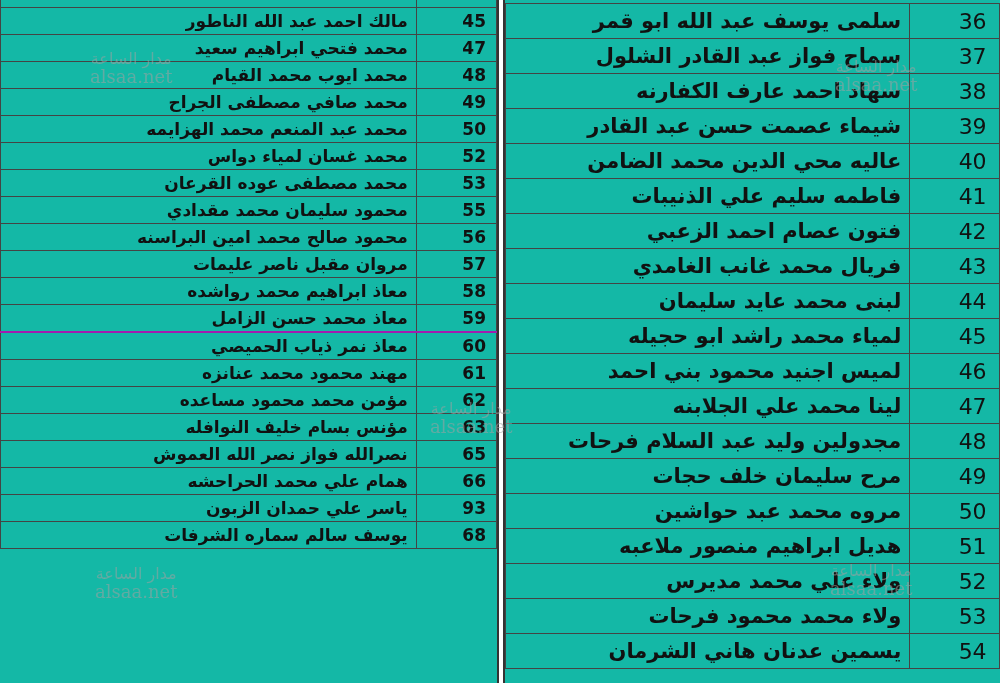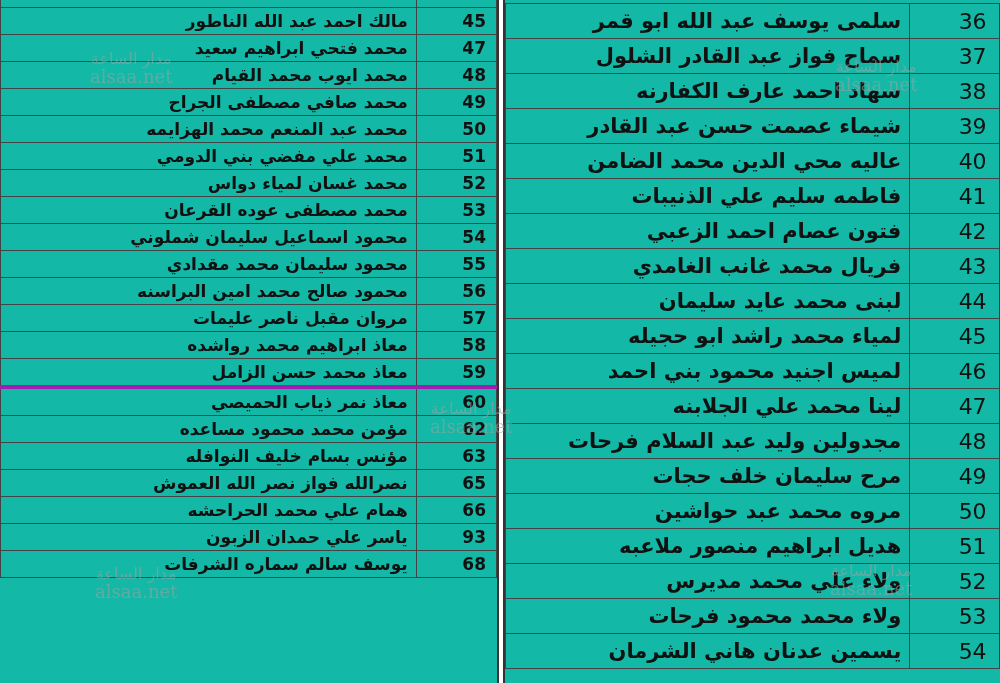--- a/index.html
+++ b/index.html
@@ -14,21 +14,21 @@
   .left-panel { left: 0; width: 497px; height: 683px; }
   .right-panel { left: 505px; width: 495px; height: 683px; }
   .divider { position: absolute; left: 497px; top: 0; width: 8px; height: 683px;
     border-left: 2px solid #333; border-right: 2px solid #333; box-sizing: border-box; background: #fff; }
   table { border-collapse: collapse; position: absolute; left: 0; width: 100%; }
   td { border: 1.5px solid #444; padding: 0; vertical-align: middle; overflow: hidden; white-space: nowrap; }
   .left-panel table { top: -20px; }
   .left-panel td { height: 26px; }
   .left-panel td.name { font-size: 17px; font-weight: bold; direction: rtl; text-align: right; padding-right: 8px; width: 400px; }
   .left-panel td.num { font-size: 17px; font-weight: bold; text-align: right; padding-right: 10px; width: 68px; }
-  .left-panel tr.thick-bottom td { border-bottom: 4px solid #a21caf; }
+  .left-panel tr.thick-bottom td { border-bottom: 2px solid #a21caf; }
   .right-panel table { top: 3px; }
   .right-panel td { height: 34px; padding-left: 36px; }
   .right-panel td.name { font-size: 21px; font-weight: bold; direction: rtl; text-align: right; padding-right: 8px; width: 390px; }
   .right-panel td.num { font-size: 22px; text-align: center; width: 82px; }
   .watermark { position: absolute; color: rgba(160,160,160,0.55); font-family: "DejaVu Serif", serif; font-size: 18px; line-height: 18px; text-align: center; pointer-events: none; }
   .watermark .ar { display: block; font-family: "DejaVu Sans", sans-serif; font-size: 16px; }
 </style>
 </head>
 <body>
 
@@ -53,34 +53,26 @@
         </tr>
       <tr>
           <td class="name">محمد صافي مصطفى الجراح</td>
           <td class="num">49</td>
         </tr>
       <tr>
           <td class="name">محمد عبد المنعم محمد الهزايمه</td>
           <td class="num">50</td>
         </tr>
       <tr>
-          <td class="name">محمد علي مفضي بني  الدومي</td>
-          <td class="num">51</td>
-        </tr>
-      <tr>
           <td class="name">محمد غسان لمياء دواس</td>
           <td class="num">52</td>
         </tr>
       <tr>
           <td class="name">محمد مصطفى عوده القرعان</td>
           <td class="num">53</td>
-        </tr>
-      <tr>
-          <td class="name">محمود اسماعيل سليمان شملوني</td>
-          <td class="num">54</td>
         </tr>
       <tr>
           <td class="name">محمود سليمان محمد مقدادي</td>
           <td class="num">55</td>
         </tr>
       <tr>
           <td class="name">محمود صالح محمد امين البراسنه</td>
           <td class="num">56</td>
         </tr>
       <tr>
@@ -93,20 +85,24 @@
         </tr>
       <tr class="thick-bottom">
           <td class="name">معاذ محمد حسن الزامل</td>
           <td class="num">59</td>
         </tr>
       <tr>
           <td class="name">معاذ نمر ذياب الحميصي</td>
           <td class="num">60</td>
         </tr>
       <tr>
+          <td class="name">مهند محمود محمد عنانزه</td>
+          <td class="num">61</td>
+        </tr>
+      <tr>
           <td class="name">مؤمن محمد محمود مساعده</td>
           <td class="num">62</td>
         </tr>
       <tr>
           <td class="name">مؤنس بسام خليف النوافله</td>
           <td class="num">63</td>
         </tr>
       <tr>
           <td class="name">نصرالله فواز نصر الله العموش</td>
           <td class="num">65</td>

